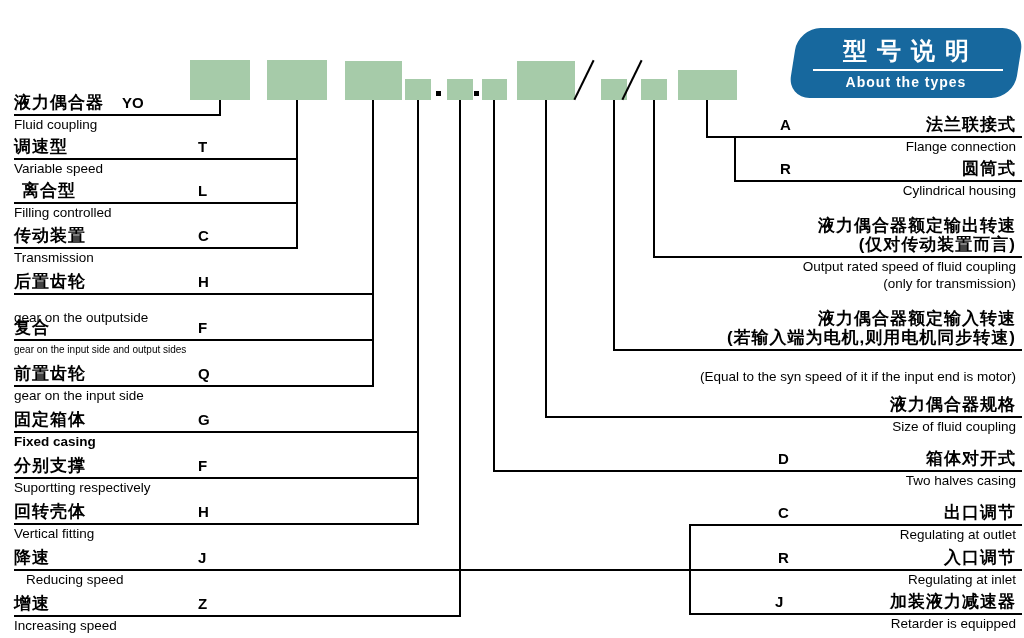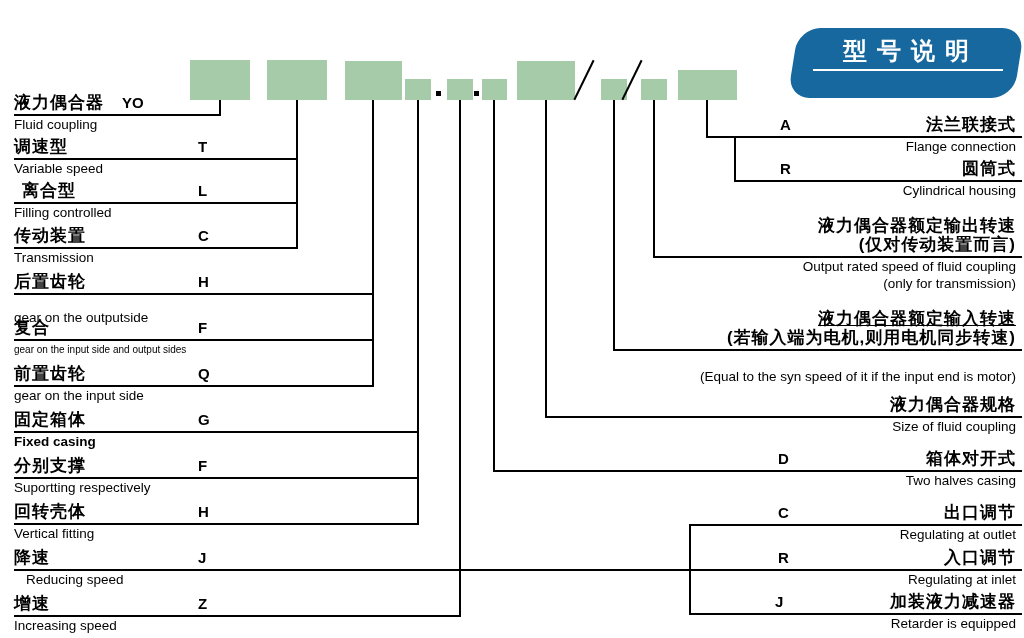--- a/index.html
+++ b/index.html
@@ -25,20 +25,21 @@
 </style>
 </head>
 <body>
 
 <div class="canvas">
 
   <div class="badge">
     <div class="badge-bg"></div>
     <div class="badge-title">型号说明</div>
     <div class="badge-divider"></div>
+    <div class="badge-subtitle">About the types</div>
   </div>
 
   <div class="box" style="left:190px;top:60px;width:60px;height:40px;"></div>
   <div class="box" style="left:267px;top:60px;width:60px;height:40px;"></div>
   <div class="box" style="left:345px;top:61px;width:57px;height:39px;"></div>
   <div class="box" style="left:405px;top:79px;width:26px;height:21px;"></div>
   <div class="dot" style="left:436px;top:91px;"></div>
   <div class="box" style="left:447px;top:79px;width:26px;height:21px;"></div>
   <div class="dot" style="left:474px;top:91px;"></div>
   <div class="box" style="left:482px;top:79px;width:25px;height:21px;"></div>
@@ -133,21 +134,21 @@
   <span class="cn r" style="top:159px;">圆筒式</span>
   <div class="hline" style="left:734px;top:180px;width:288px;"></div>
   <span class="en r" style="top:183px;">Cylindrical housing</span>
 
   <span class="cn r" style="top:216px;">液力偶合器额定输出转速</span>
   <span class="cn r" style="top:235px;">(仅对传动装置而言)</span>
   <div class="hline" style="left:653px;top:256px;width:369px;"></div>
   <span class="en r" style="top:259px;">Output rated speed of fluid coupling</span>
   <span class="en r" style="top:276px;">(only for transmission)</span>
 
-  <span class="cn r" style="top:309px;text-decoration:underline;">液力偶合器额定输入转速</span>
+  <span class="cn r" style="top:309px;">液力偶合器额定输入转速</span>
   <span class="cn r" style="top:328px;">(若输入端为电机,则用电机同步转速)</span>
   <div class="hline" style="left:613px;top:349px;width:409px;"></div>
   <span class="en r" style="top:369px;">(Equal to the syn speed of it if the input end is motor)</span>
 
   <span class="cn r" style="top:395px;">液力偶合器规格</span>
   <div class="hline" style="left:545px;top:416px;width:477px;"></div>
   <span class="en r" style="top:419px;">Size of fluid coupling</span>
 
   <span class="code" style="left:778px;top:449px;">D</span>
   <span class="cn r" style="top:449px;">箱体对开式</span>

